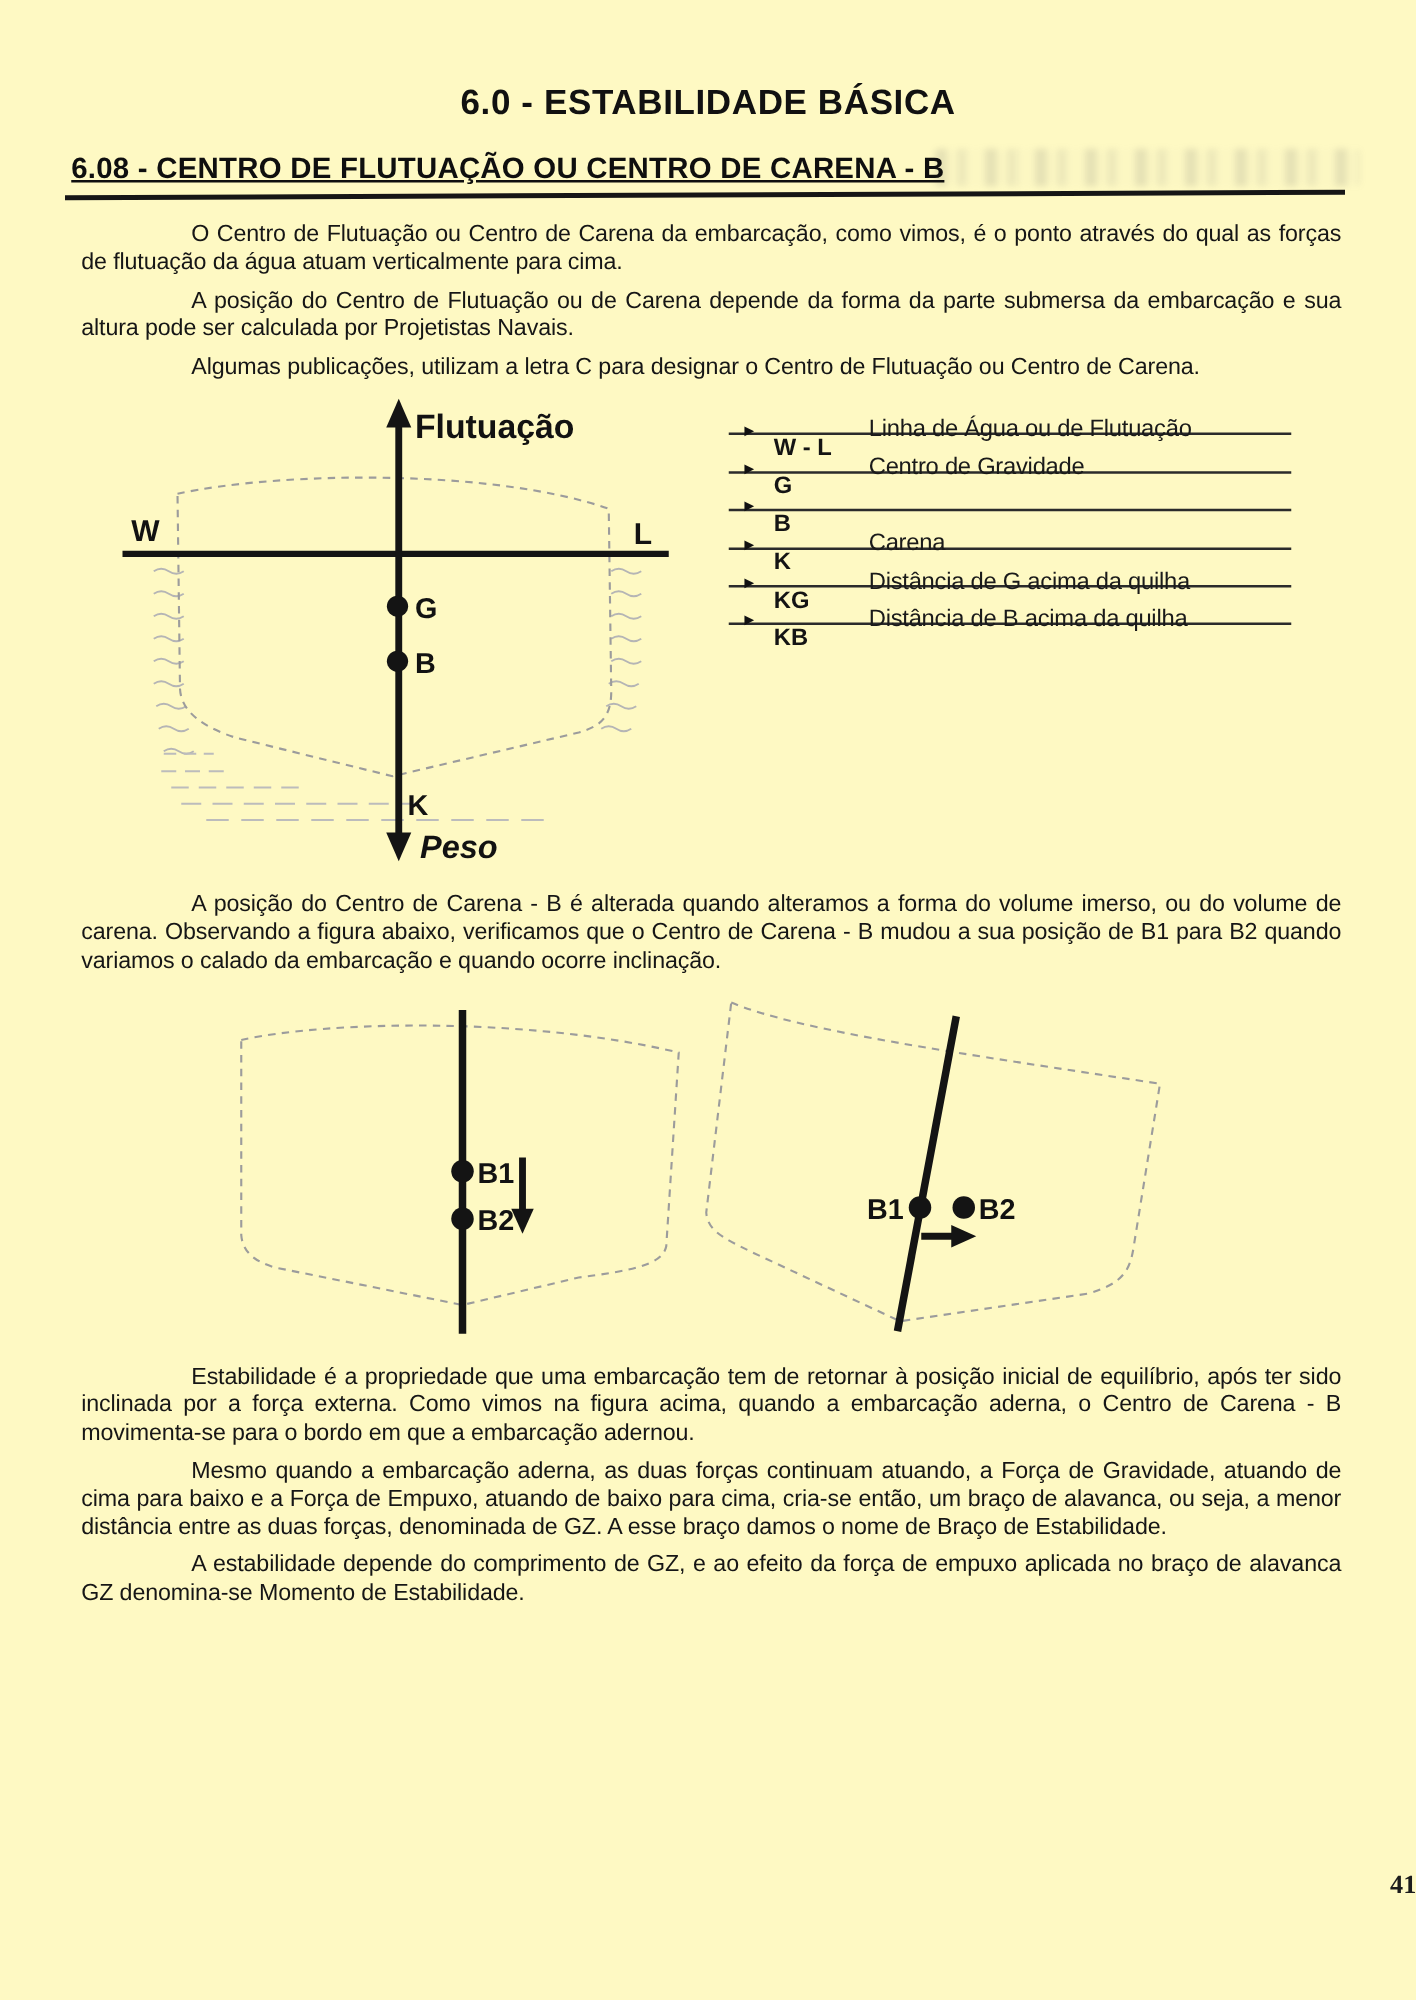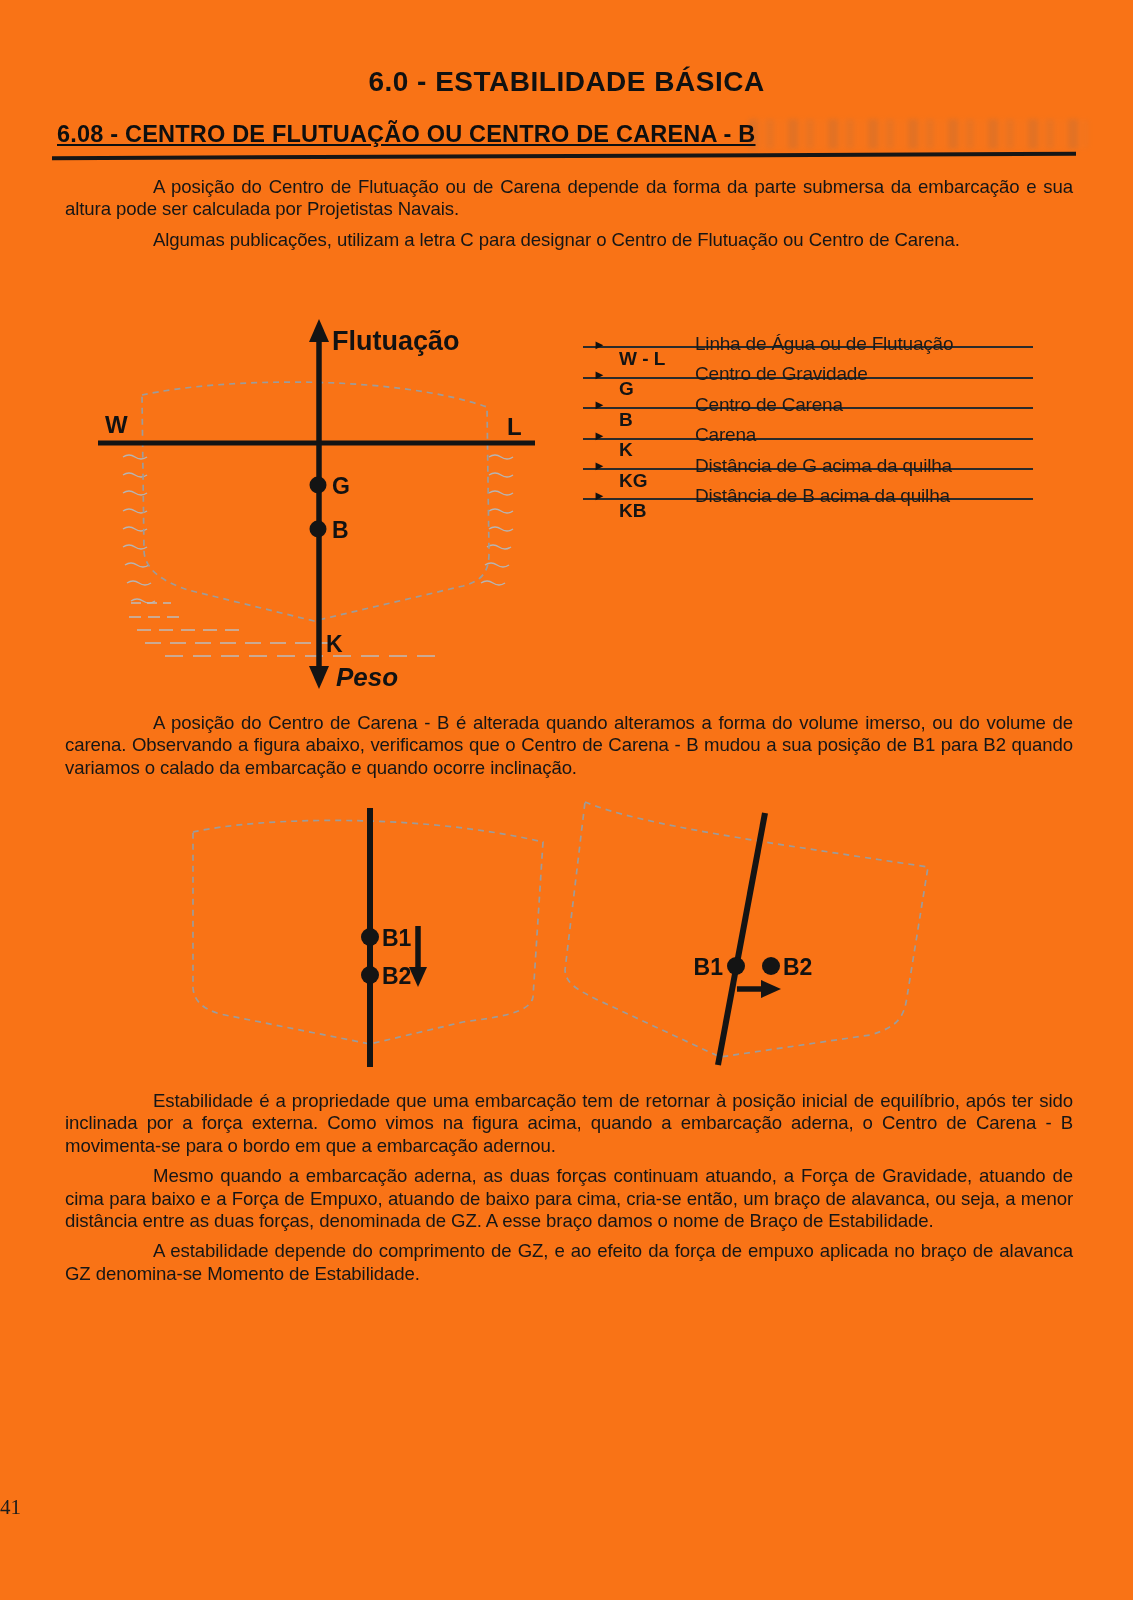--- a/index.html
+++ b/index.html
@@ -1,20 +1,20 @@
 <!DOCTYPE html>
 <html><head>
 <meta charset="utf-8">
 <style>
   html,body{margin:0;padding:0;background:#e8e8e8;}
   .page{
     position:relative;
     width:1133px;height:1600px;
     margin:0 auto;
-    background:#f97316;
+    background:#fef9c3;
     overflow:hidden;
     font-family:"Liberation Sans", sans-serif;
     color:#161616;
   }
   .page-title{
     position:absolute;left:0;top:66px;width:100%;
     margin:0;text-align:center;
     font-size:28px;font-weight:700;letter-spacing:.5px;
     color:#111;
   }
@@ -55,37 +55,38 @@
   .legend-row{
     display:grid;grid-template-columns:36px 76px 1fr;
     align-items:center;height:28.4px;
     border-bottom:2.5px solid #2b2b2b;
   }
   .legend-bullet{font-size:13px;line-height:1;color:#111;padding-left:10px;}
   .legend-symbol{font-size:19px;font-weight:700;color:#141414;margin-top:30px;}
   .legend-desc{font-size:19px;color:#1a1a1a;letter-spacing:-0.2px;}
   .page-number{
     position:absolute;left:0;top:1495px;width:100%;
-    text-align:left;font-family:"Liberation Serif", serif;
-    font-size:21px;color:#1c1c1c;
+    text-align:right;font-family:"Liberation Serif", serif;
+    font-size:21px;color:#1c1c1c;font-weight:bold;
   }
 </style>
 </head>
 <body>
 
 <div class="page">
 
   <h1 class="page-title">6.0 - ESTABILIDADE BÁSICA</h1>
 
   <div class="smudge"></div>
 
   <h2 class="section-heading">6.08 - CENTRO DE FLUTUAÇÃO OU CENTRO DE CARENA - B</h2>
   <div class="heading-rule"></div>
 
   <div class="textblock tb1">
+    <p>O Centro de Flutuação ou Centro de Carena da embarcação, como vimos, é o ponto através do qual as forças de flutuação da água atuam verticalmente para cima.</p>
     <p>A posição do Centro de Flutuação ou de Carena depende da forma da parte submersa da embarcação e sua altura pode ser calculada por Projetistas Navais.</p>
     <p>Algumas publicações, utilizam a letra C para designar o Centro de Flutuação ou Centro de Carena.</p>
   </div>
 
   <div class="fig1">
     <svg width="460" height="375" viewBox="0 0 460 375">
 
       <g stroke="#b5b5b5" stroke-width="1.5" fill="none">
         <path d="M38 142 q6 -4 12 0 q6 4 12 0"></path>
         <path d="M38 160 q6 -4 12 0 q6 4 12 0"></path>
@@ -145,21 +146,20 @@
       <span class="legend-desc">Linha de Água ou de Flutuação</span>
     </div>
     <div class="legend-row">
       <span class="legend-bullet">►</span>
       <span class="legend-symbol">G</span>
       <span class="legend-desc">Centro de Gravidade</span>
     </div>
     <div class="legend-row">
       <span class="legend-bullet">►</span>
       <span class="legend-symbol">B</span>
-      <span class="legend-desc">Centro de Carena</span>
     </div>
     <div class="legend-row">
       <span class="legend-bullet">►</span>
       <span class="legend-symbol">K</span>
       <span class="legend-desc">Carena</span>
     </div>
     <div class="legend-row">
       <span class="legend-bullet">►</span>
       <span class="legend-symbol">KG</span>
       <span class="legend-desc">Distância de G acima da quilha</span>

